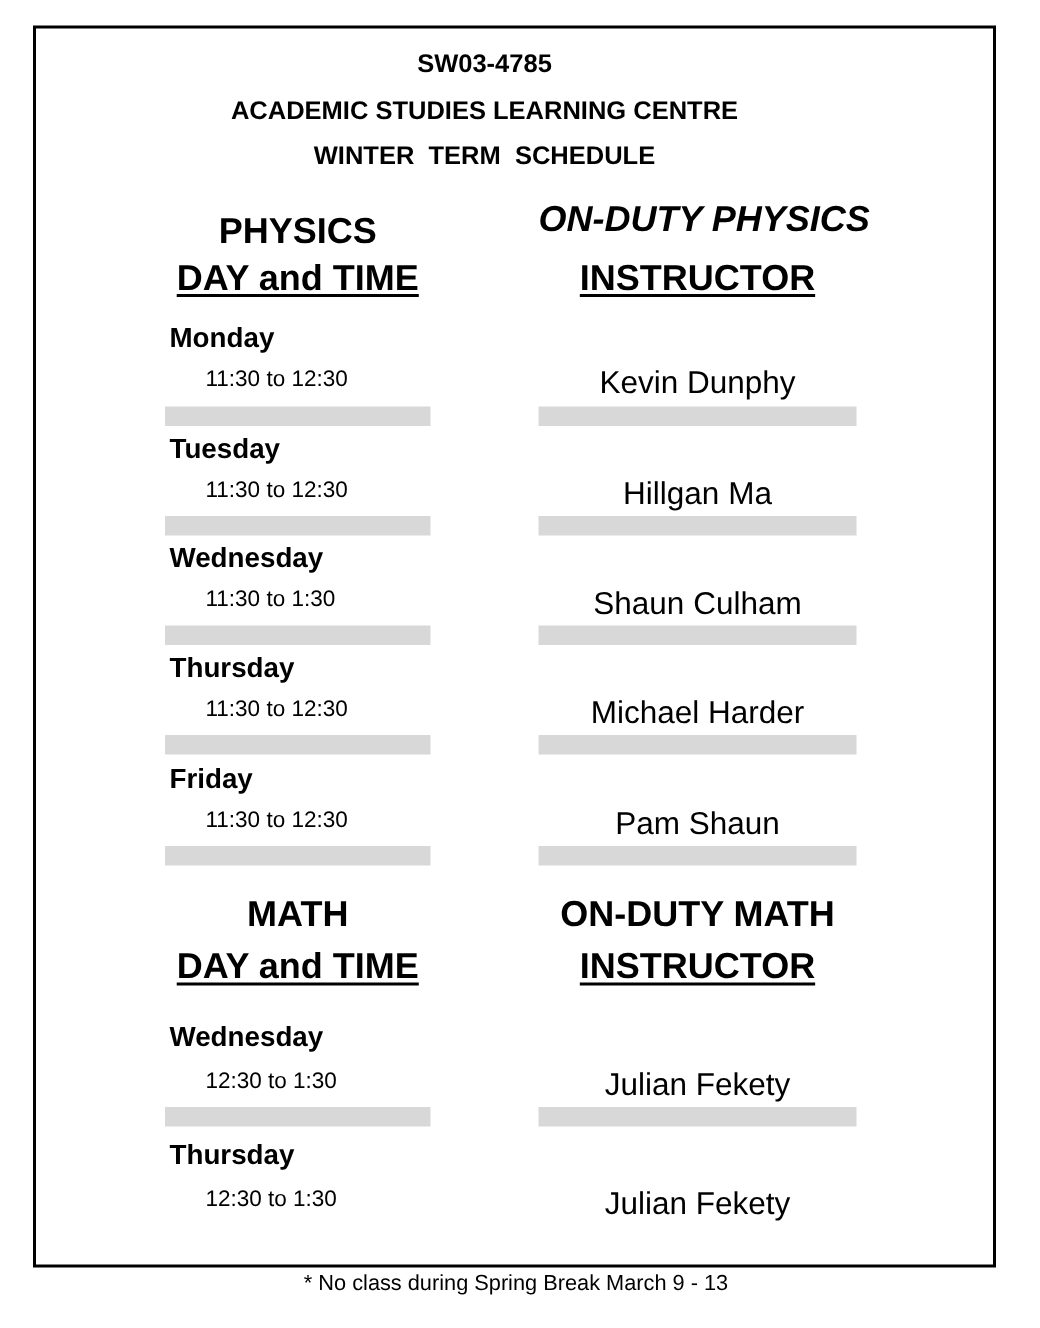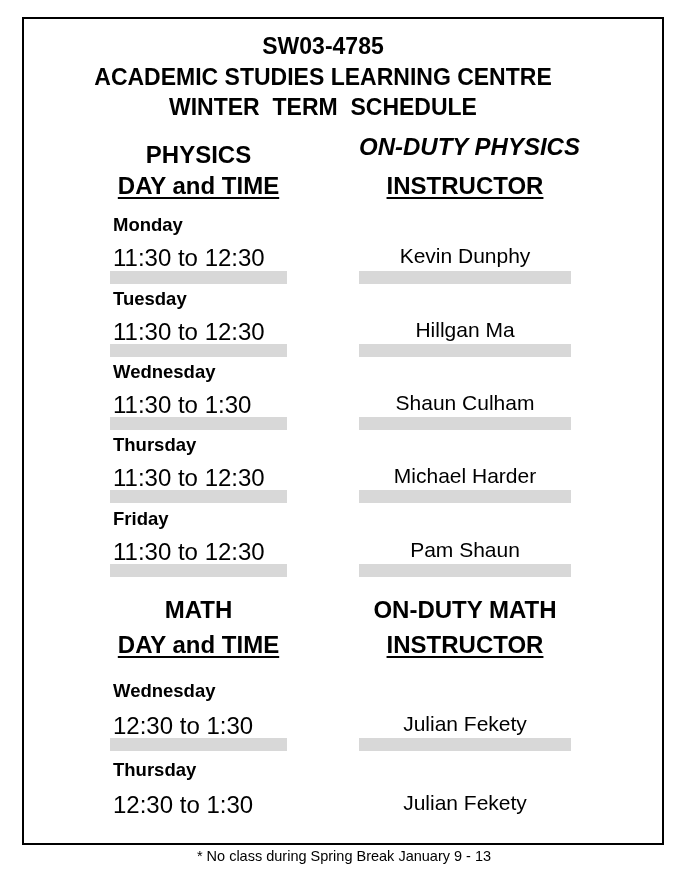--- a/index.html
+++ b/index.html
@@ -1,23 +1,23 @@
 <!DOCTYPE html>
 <html><head>
 <meta charset="utf-8">
 <style>
   html, body { margin:0; padding:0; background:#ffffff; }
   body { width:693px; height:885px; position:relative; font-family:"Liberation Sans", sans-serif; color:#000; overflow:hidden; }
   .frame { position:absolute; left:22px; top:17px; width:642px; height:828px; border:2px solid #000; box-sizing:border-box; }
   .abs { position:absolute; white-space:nowrap; }
-  .title { font-weight:bold; font-size:23px; text-align:center; }
+  .title { font-weight:bold; font-size:17px; text-align:center; }
   .hdr { font-weight:bold; font-size:24px; text-align:center; }
   .u { text-decoration:underline; text-underline-offset:3px; }
   .day { font-weight:bold; font-size:18.5px; }
-  .time { font-size:24px; }
+  .time { font-size:15px;margin-left:24px; }
   .name { font-size:21px; text-align:center; }
   .bar { position:absolute; height:13px; background:#d8d8d8; }
   .footnote { font-size:14.5px; text-align:center; }
 </style>
 </head>
 <body>
 
 <div class="frame"></div>
 
 <div class="abs title" style="left:0;width:646px;top:33px;">SW03-4785</div>
@@ -81,13 +81,13 @@
   <div class="bar" style="left:110px;width:177px;top:738px;"></div>
   <div class="bar" style="left:359px;width:212px;top:738px;"></div>
 </div>
 
 <div>
   <div class="abs day" style="left:113px;top:759px;">Thursday</div>
   <div class="abs time" style="left:113px;top:791px;">12:30 to 1:30</div>
   <div class="abs name" style="left:359px;width:212px;top:791px;">Julian Fekety</div>
 </div>
 
-<div class="abs footnote" style="left:0;width:688px;top:848px;">* No class during Spring Break January 9 - 13</div>
+<div class="abs footnote" style="left:0;width:688px;top:848px;">* No class during Spring Break March 9 - 13</div>
 
 </body></html>

